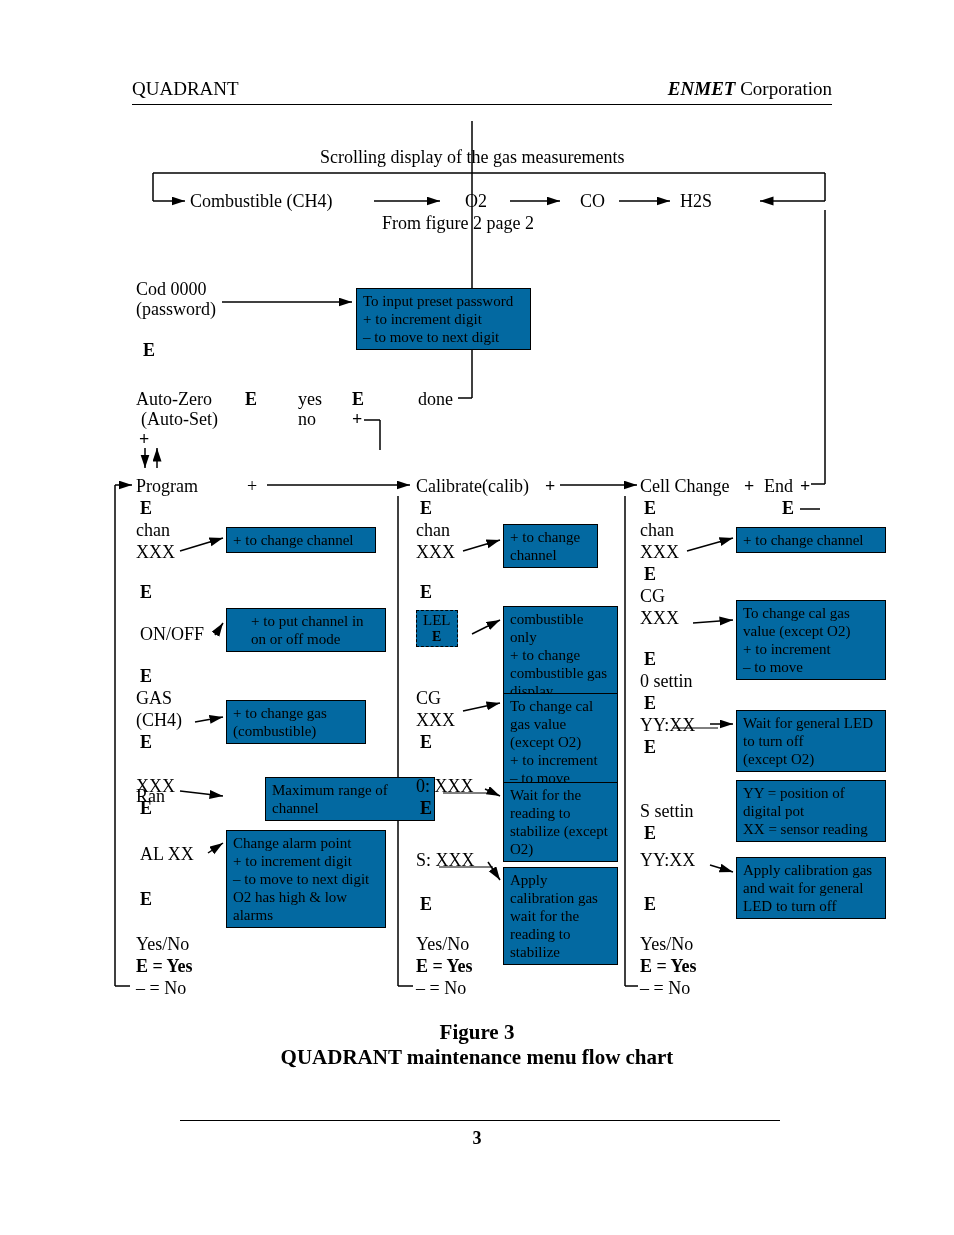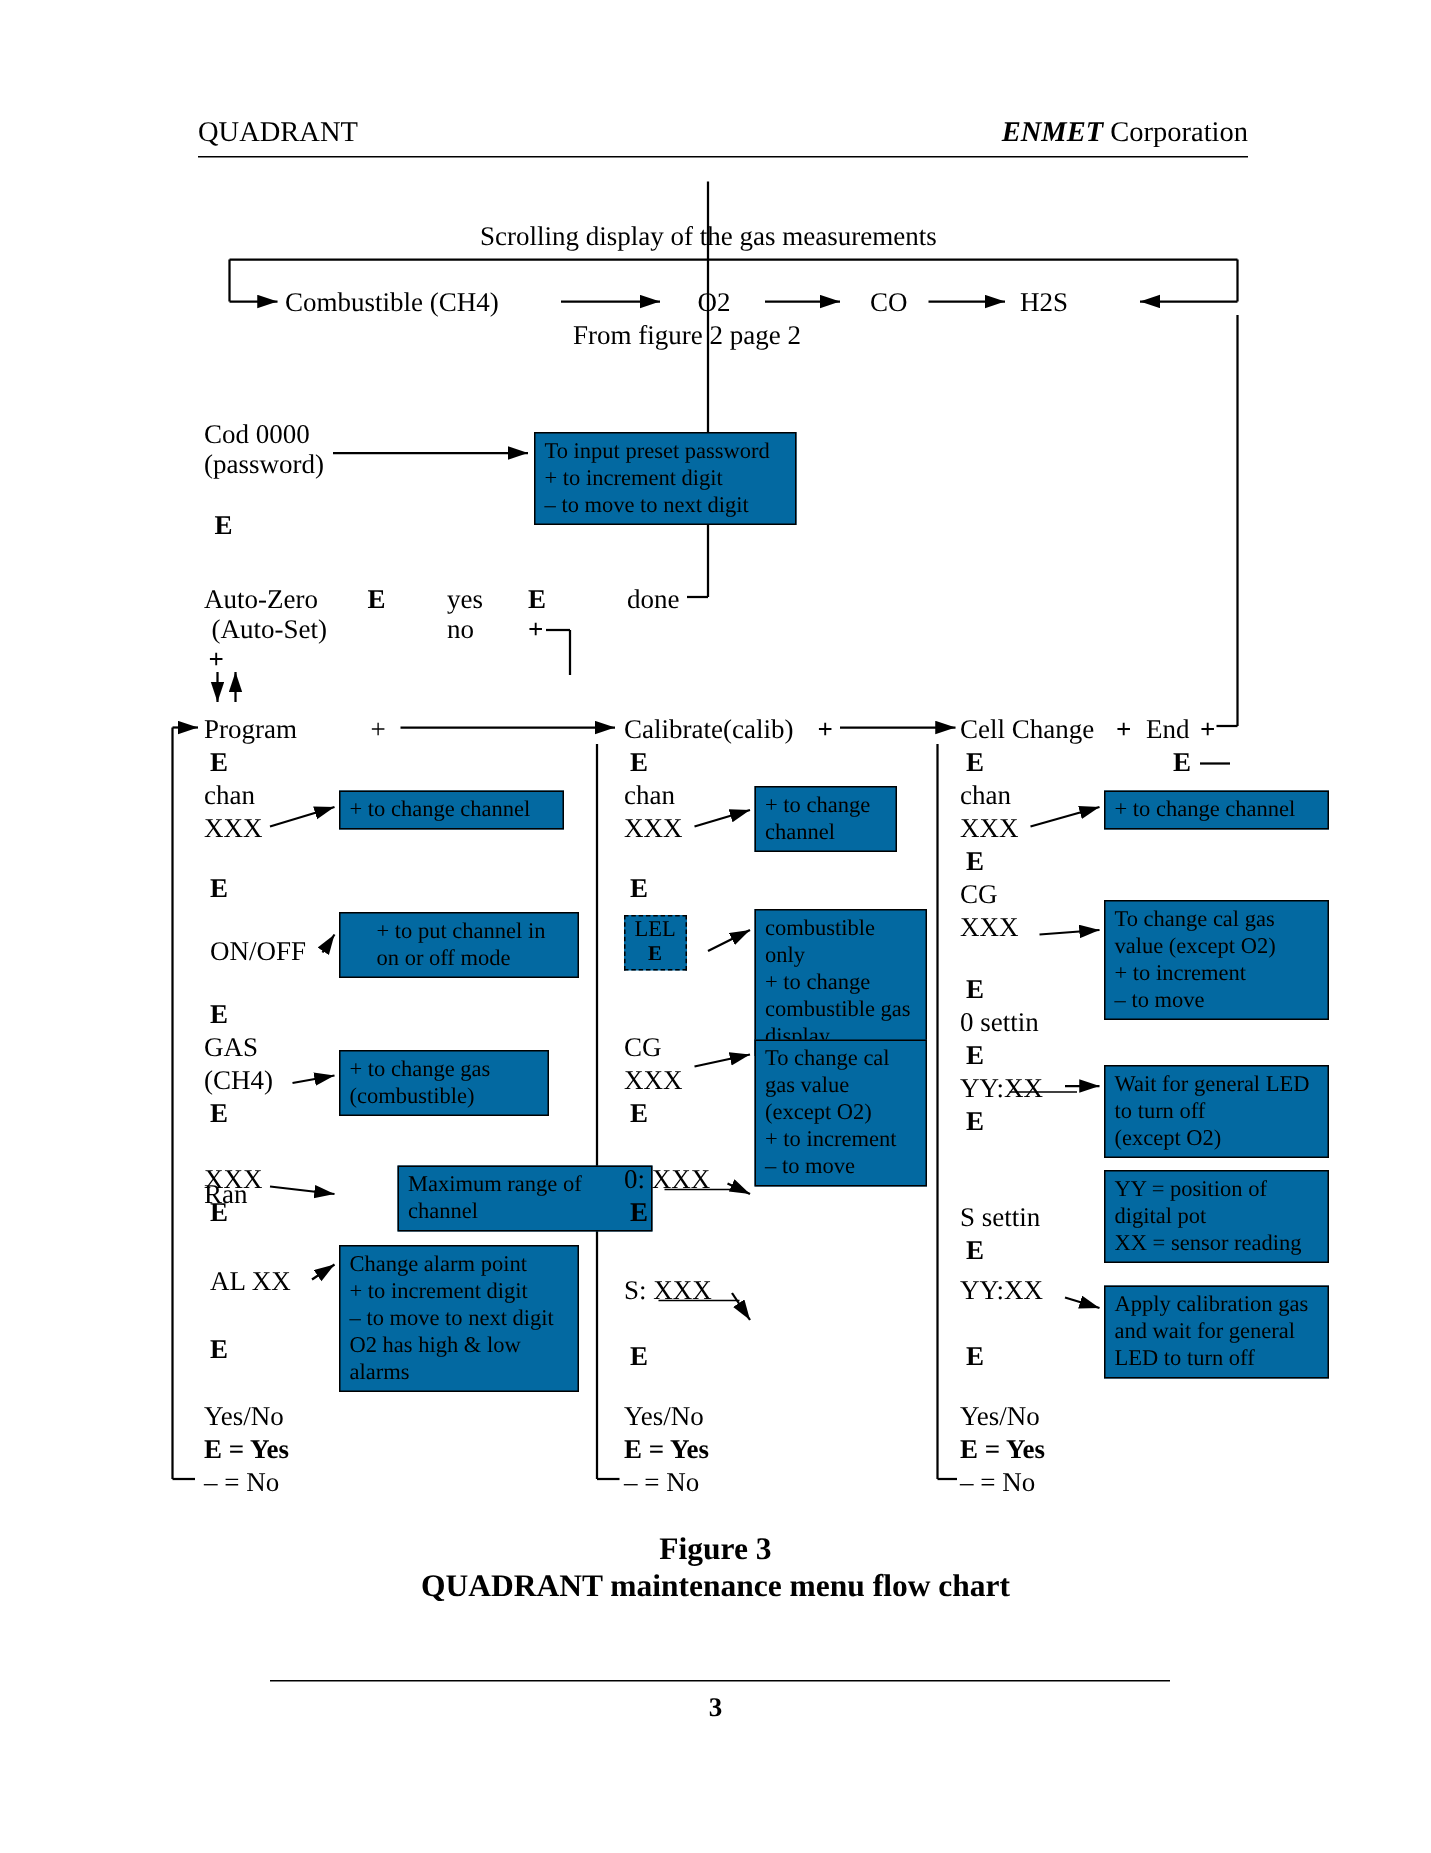--- a/index.html
+++ b/index.html
@@ -191,22 +191,24 @@
 <div class="abs box" style="left:503px; top:606px; width:115px; white-space:pre-line;">combustible only
 + to change combustible gas display</div>
 <div class="abs" style="left:416px; top:687px;">CG</div>
 <div class="abs" style="left:416px; top:709px;">XXX</div>
 <div class="abs bold" style="left:420px; top:731px;">E</div>
 <div class="abs box" style="left:503px; top:693px; width:115px; white-space:pre-line;">To change cal  gas value (except O2)
 + to increment
 – to move</div>
 <div class="abs" style="left:416px; top:775px;">0: XXX</div>
 <div class="abs bold" style="left:420px; top:797px;">E</div>
+<div class="abs box" style="left:503px; top:782px; width:115px; white-space:pre-line;">Wait for the reading to stabilize (except O2)</div>
 <div class="abs" style="left:416px; top:849px;">S: XXX</div>
 <div class="abs bold" style="left:420px; top:893px;">E</div>
+<div class="abs box" style="left:503px; top:867px; width:115px; white-space:pre-line;">Apply calibration gas wait for the reading to stabilize</div>
 <div class="abs" style="left:416px; top:933px;">Yes/No</div>
 <div class="abs" style="left:416px; top:955px;"><span class="bold">E = Yes</span></div>
 <div class="abs" style="left:416px; top:977px;">– = No</div>
 
 <div class="abs" style="left:640px; top:475px;">Cell Change</div>
 <div class="abs bold" style="left:744px; top:475px;">+</div>
 <div class="abs" style="left:764px; top:475px;">End</div>
 <div class="abs bold" style="left:800px; top:475px;">+</div>
 <div class="abs bold" style="left:644px; top:497px;">E</div>
 <div class="abs bold" style="left:782px; top:497px;">E</div>

